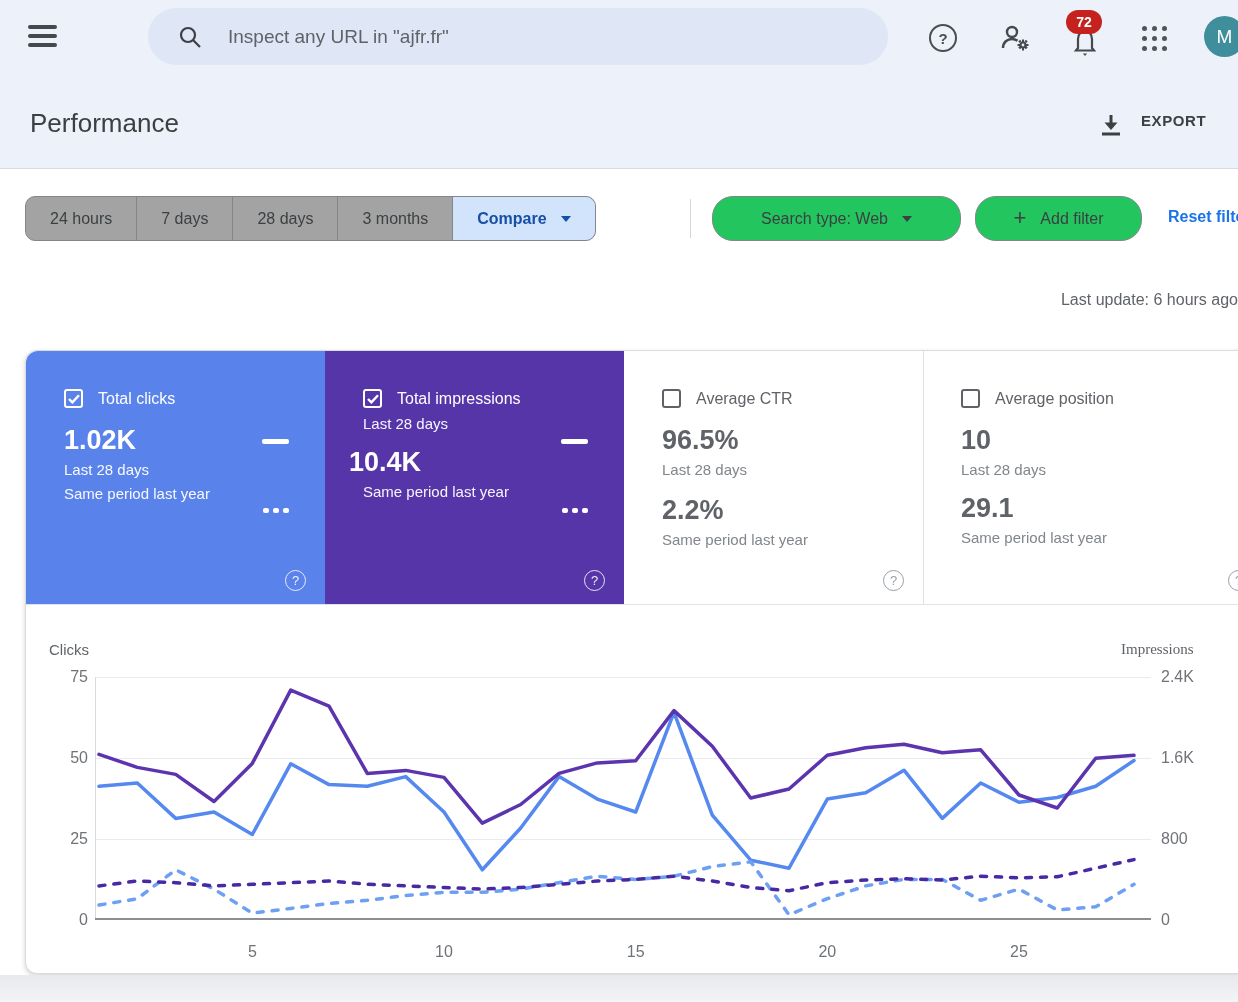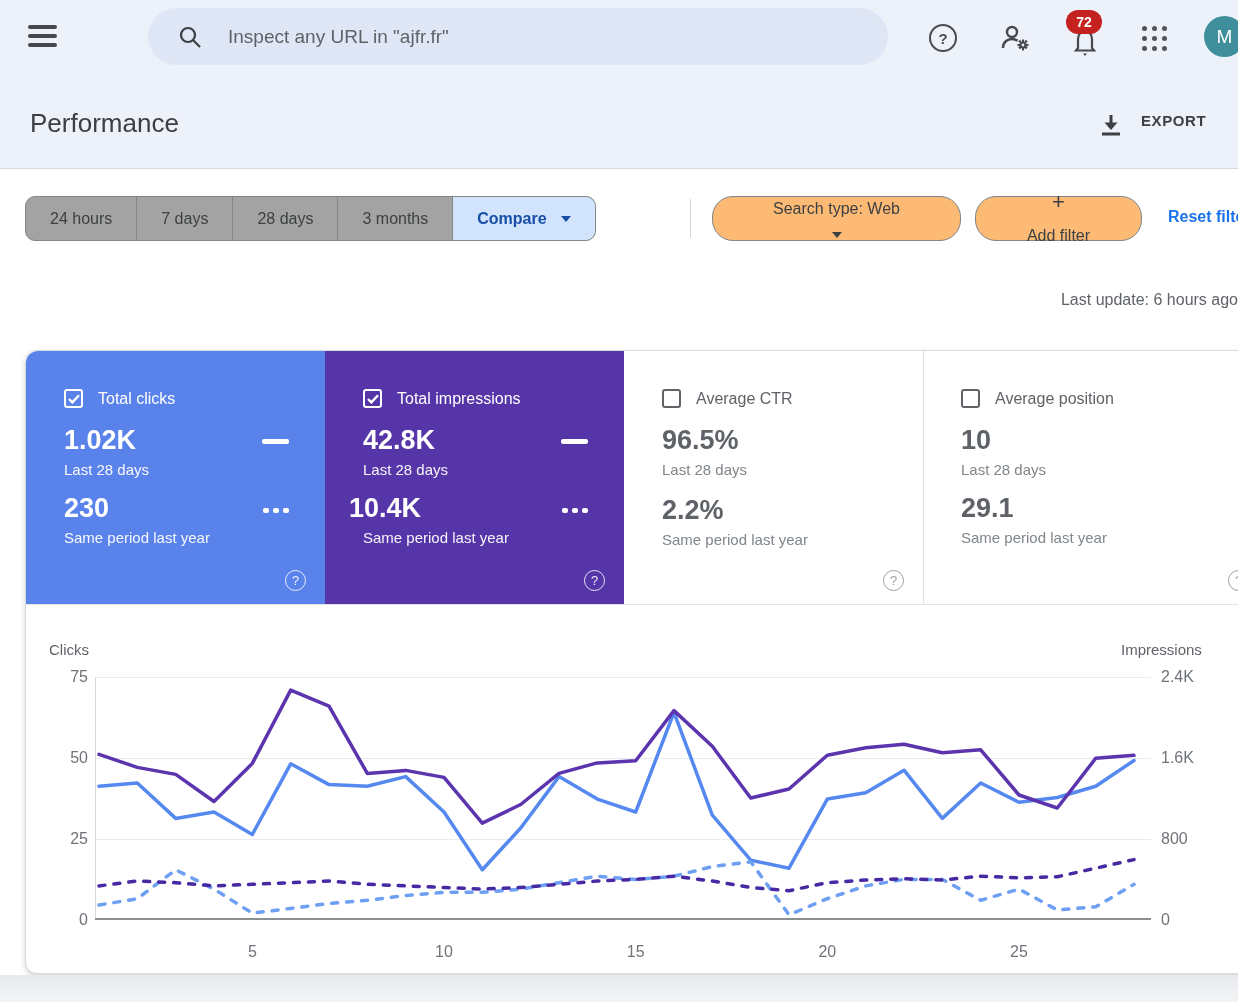--- a/index.html
+++ b/index.html
@@ -29,21 +29,21 @@
   .export .lbl { font-size:15px; font-weight:bold; letter-spacing:.6px; color:#3c4043; }
 
   
   .seg { position:absolute; left:25px; top:196px; height:45px; display:flex; border:1px solid #80868b; border-radius:10px; overflow:hidden; background:#a3a3a3; }
   .seg .chip { display:flex; align-items:center; justify-content:center; font-size:16px; color:#3c4043; border-right:1px solid #80868b; padding:0 24px; cursor:pointer; white-space:nowrap; }
   .seg .chip:last-child { border-right:none; }
   .seg .chip.active { background:#d2e3fc; color:#174ea6; font-weight:bold; gap:14px; }
   .caret { width:0; height:0; border-left:5.5px solid transparent; border-right:5.5px solid transparent; border-top:6px solid #174ea6; }
   .caret.dark { border-top-color:#3c4043; }
   .vsep { position:absolute; left:690px; top:199px; width:1px; height:39px; background:#d4d7da; }
-  .pill { position:absolute; top:196px; height:45px; border:1px solid #80868b; border-radius:21px; background:#fdba74; display:flex; align-items:center; justify-content:center; font-size:16px; color:#3c4043; cursor:pointer; gap:14px;flex-direction:column; }
+  .pill { position:absolute; top:196px; height:45px; border:1px solid #80868b; border-radius:21px; background:#22c55e; display:flex; align-items:center; justify-content:center; font-size:16px; color:#3c4043; cursor:pointer; gap:14px; }
   .pill.searchtype { left:712px; width:249px; }
   .pill.addfilter { left:975px; width:167px; }
   .plus { font-size:22px; font-weight:400; color:#3c4043; line-height:1; margin-top:-2px; }
   .resetlink { position:absolute; left:1168px; top:208px; font-size:16px; color:#1a73e8; font-weight:bold; white-space:nowrap; cursor:pointer; }
 
   .lastupdate { position:absolute; right:0; top:291px; font-size:16px; color:#5f6368; white-space:nowrap; }
 
   
   .panel { position:absolute; left:25px; top:350px; width:1260px; height:624px; background:#fff; border:1px solid #d9dce0; border-radius:12px 0 0 12px; box-shadow:0 2px 5px rgba(0,0,0,.18); }
   .cards { display:flex; height:254px; border-bottom:1px solid #e0e3e7; }
@@ -184,41 +184,39 @@
       <div class="lblrow">
         <span class="cb">
             <svg width="12" height="10" viewBox="0 0 12 10" fill="none" stroke="currentColor" stroke-width="2.4">
               <polyline points="1,5 4.4,8.4 11,1.2"></polyline>
             </svg>
           </span>
         <span class="lbl">Total clicks</span>
       </div>
       <div class="bignum">1.02K</div>
       <div class="caption">Last 28 days</div>
-      <div class="bignum" style="margin-top:17px;">230</div>
       <div class="caption">Same period last year</div>
       <div class="legend-solid"></div>
       <div class="legend-dash">
           <i></i>
           <i></i>
           <i></i>
         </div>
       <div class="card-help">?</div>
     </div>
 
     <div class="card card--filled" style="background: rgb(86, 53, 168);">
       <div class="lblrow">
         <span class="cb">
             <svg width="12" height="10" viewBox="0 0 12 10" fill="none" stroke="currentColor" stroke-width="2.4">
               <polyline points="1,5 4.4,8.4 11,1.2"></polyline>
             </svg>
           </span>
         <span class="lbl">Total impressions</span>
       </div>
-      <div class="bignum">42.8K</div>
       <div class="caption">Last 28 days</div>
       <div class="bignum" style="margin-top:17px;margin-left:24px;">10.4K</div>
       <div class="caption">Same period last year</div>
       <div class="legend-solid"></div>
       <div class="legend-dash">
           <i></i>
           <i></i>
           <i></i>
         </div>
       <div class="card-help">?</div>
@@ -245,21 +243,21 @@
       <div class="caption">Last 28 days</div>
       <div class="bignum" style="margin-top:17px;">29.1</div>
       <div class="caption">Same period last year</div>
       <div class="card-help" style="right:35px;">?</div>
     </div>
 
     <div class="carddiv"></div>
   </div>
 
   <div class="axis-title" style="left:23px; top:290px;">Clicks</div>
-  <div class="axis-title" style="left:1095px; top:290px;">Impressions</div>
+  <div class="axis-title" style="left:1095px; top:290px;font-family:Liberation Serif, serif;">Impressions</div>
 
   <div class="ytick left" style="top:318px;">75</div>
   <div class="ytick left" style="top:399px;">50</div>
   <div class="ytick left" style="top:480px;">25</div>
   <div class="ytick left" style="top:561px;">0</div>
 
   <div class="ytick right" style="top:318px;">2.4K</div>
   <div class="ytick right" style="top:399px;">1.6K</div>
   <div class="ytick right" style="top:480px;">800</div>
   <div class="ytick right" style="top:561px;">0</div>

